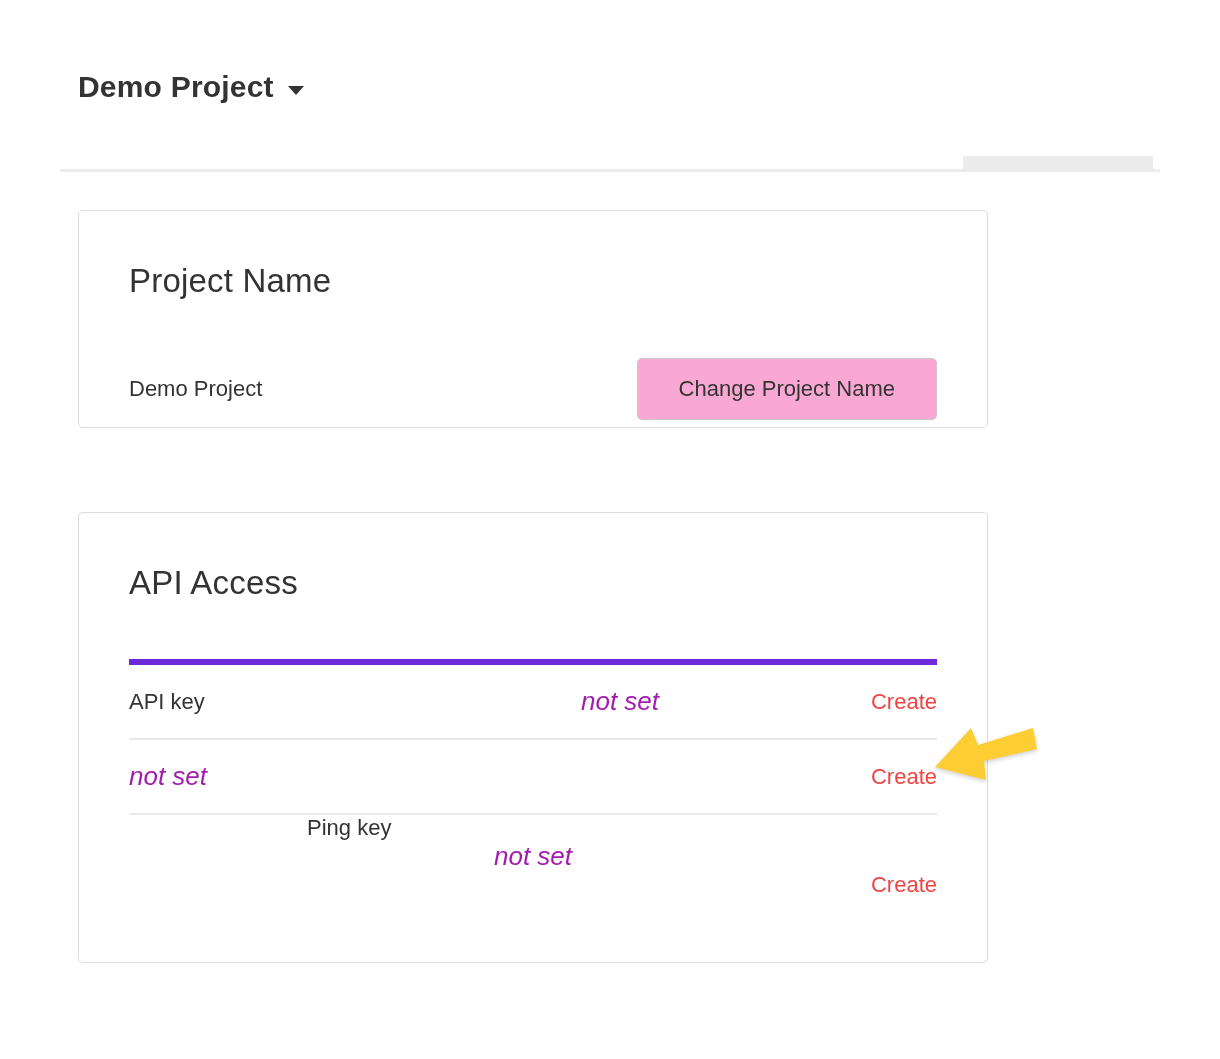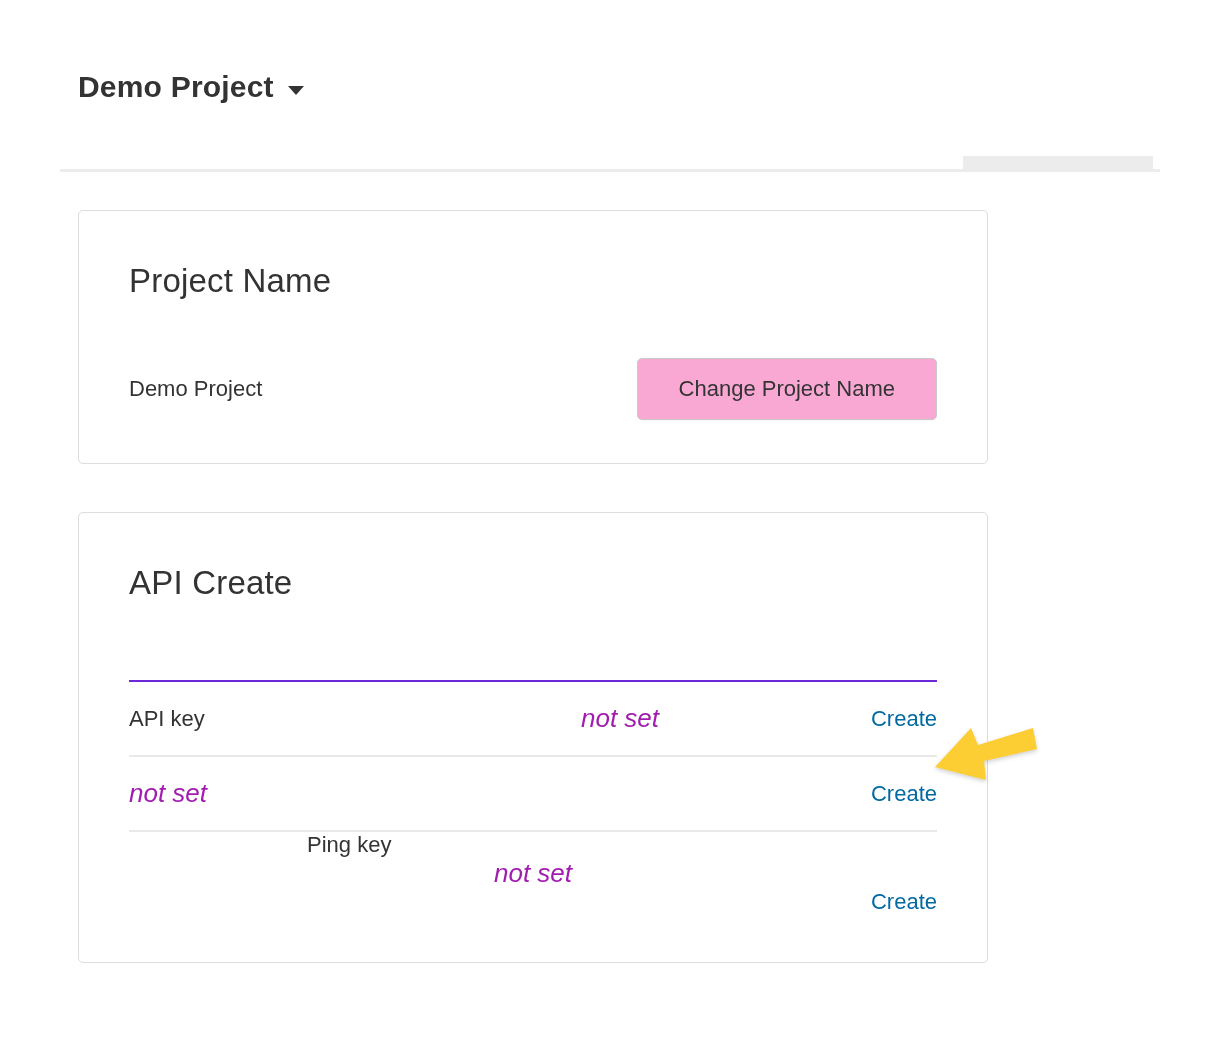--- a/index.html
+++ b/index.html
@@ -74,21 +74,21 @@
   
   .card {
     position: absolute;
     left: 78px;
     width: 910px;
     background: #ffffff;
     border: 1px solid #dddddd;
     border-radius: 5px;
     padding: 0 50px;
   }
-  .card-project { top: 210px; height: 254px; }
+  .card-project { top: 210px; height: 218px; }
   .card-api     { top: 512px; height: 451px; }
 
   .card-title {
     margin-top: 51px;
     font-size: 33px;
     font-weight: 400;
     color: #333333;
     letter-spacing: 0.2px;
   }
 
@@ -111,22 +111,22 @@
     border: 1px solid #c9c9c9;
     border-radius: 5px;
     padding: 17px 41px;
     cursor: pointer;
     box-shadow: 0 1px 1px rgba(0,0,0,0.04);
     white-space: nowrap;
   }
 
   
   .key-table {
-    margin-top: 78px;
-    border-top: 2px solid #6d28d9;
+    margin-top: 57px;
+    border-top: 6px solid #6d28d9;
   }
   .key-row {
     display: flex;
     align-items: center;
     height: 75px;
     border-bottom: 2px solid #e9e9e9;
   }
   .key-row:last-child { border-bottom: none; flex-direction: column; }
   .key-label {
     width: 452px;
@@ -134,21 +134,21 @@
     color: #333333;
   }
   .key-value {
     font-size: 26px;
     font-style: italic;
     color: #a21caf;
   }
   .key-action {
     margin-left: auto;
     font-size: 22px;
-    color: #0369a1;
+    color: #ef4444;
     text-decoration: none;
     cursor: pointer;
   }
 
   
   .annotation-arrow {
     position: absolute;
     left: 927px;
     top: 709px;
     width: 116px;
@@ -173,21 +173,21 @@
 
   <section class="card card-project">
     <h1 class="card-title">Project Name</h1>
     <div class="project-row">
       <span class="project-current-name">Demo Project</span>
       <button class="btn">Change Project Name</button>
     </div>
   </section>
 
   <section class="card card-api">
-    <h1 class="card-title">API Create</h1>
+    <h1 class="card-title">API Access</h1>
     <div class="key-table">
 
       <div class="key-row">
         <span class="key-label">API key</span>
         <span class="key-value">not set</span>
         <a class="key-action">Create</a>
       </div>
 
       <div class="key-row">
         <span class="key-value">not set</span>

